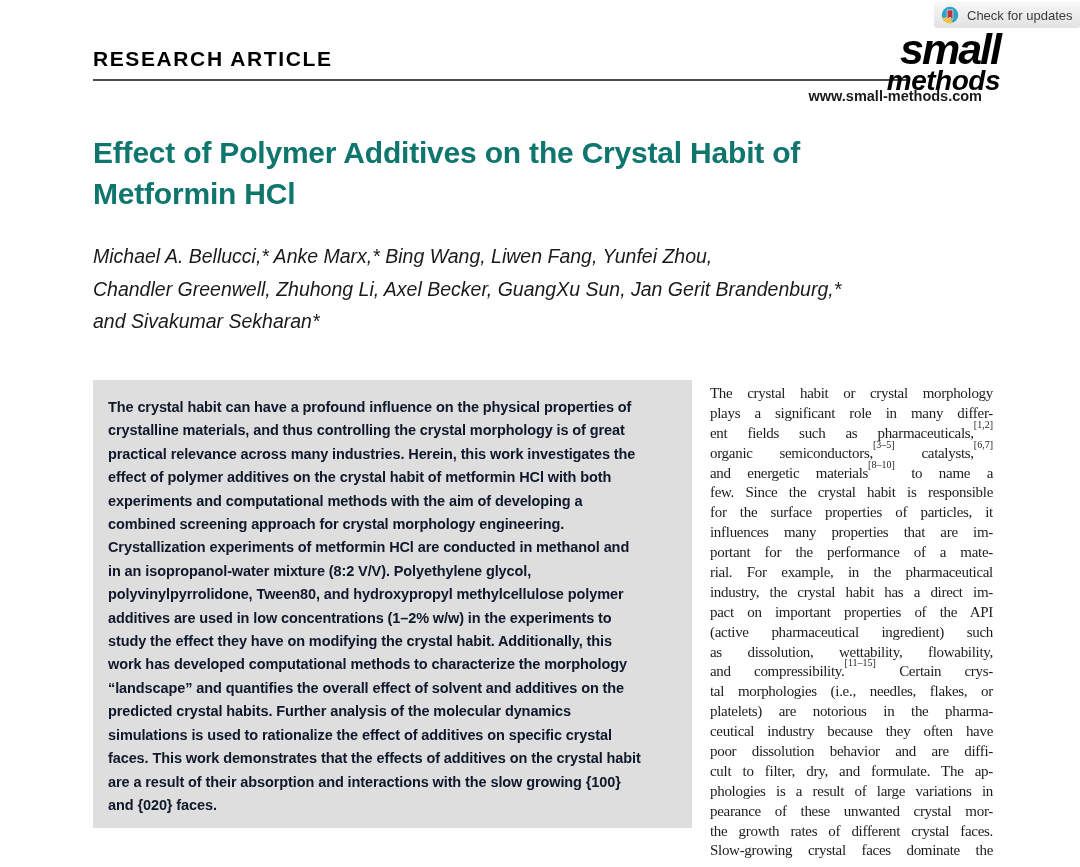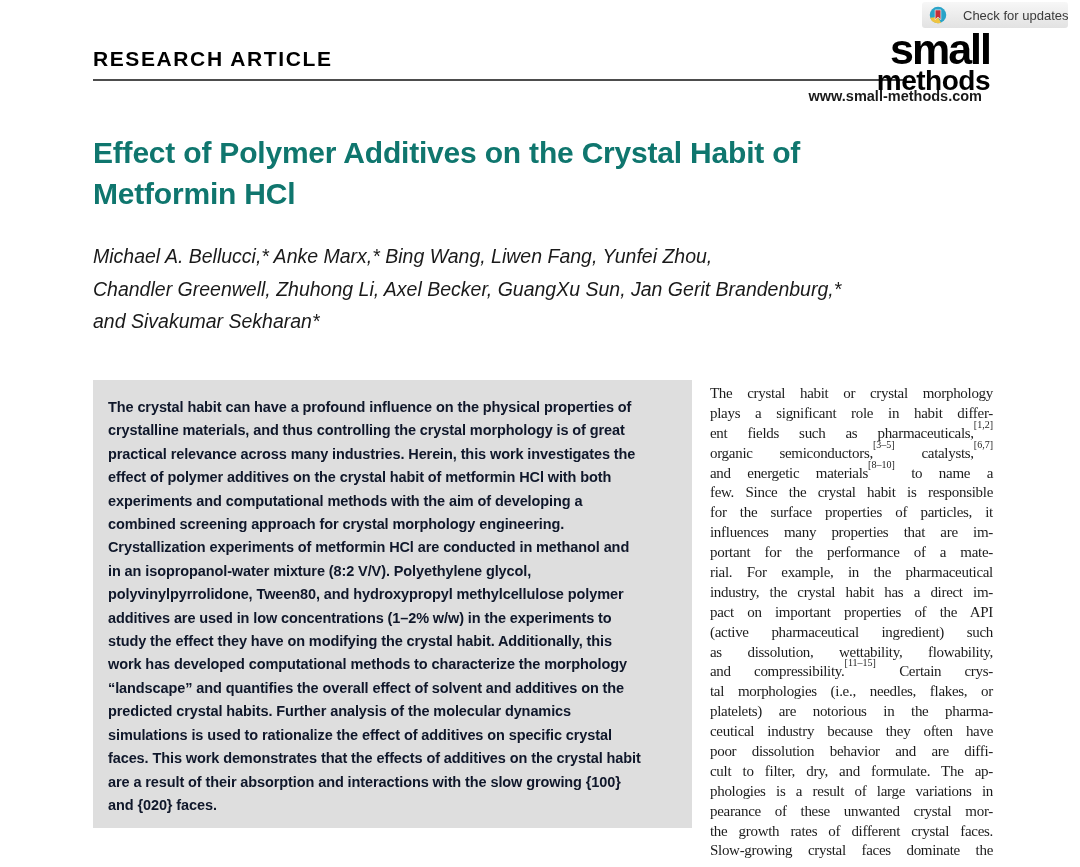--- a/index.html
+++ b/index.html
@@ -1,31 +1,31 @@
 <!DOCTYPE html>
 <html lang="en"><head>
 <meta charset="utf-8">
 <style>
   html,body{margin:0;padding:0;background:#fff;}
   .page{position:relative;width:1080px;height:867px;background:#ffffff;overflow:hidden;
         font-family:"Liberation Sans",sans-serif;color:#000;}
 
   
-  .check-btn{position:absolute;top:2px;right:12px;width:146px;height:26px;box-sizing:border-box;
+  .check-btn{position:absolute;top:2px;right:0;width:146px;height:26px;box-sizing:border-box;
 romance    border:1px solid #a9a9a9;border-radius:3px;
         background:linear-gradient(#f7f7f7,#e2e2e2);
-        display:flex;align-items:center;gap:16px;padding:0 7px;cursor:pointer;}
+        display:flex;align-items:center;gap:8px;padding:0 7px;cursor:pointer;}
   .check-btn .label{font-size:13px;color:#3a3a3a;white-space:nowrap;}
   .cm-icon{width:18px;height:18px;flex:0 0 auto;}
 
   
   .kicker{position:absolute;left:93px;top:47px;font-size:21px;font-weight:bold;
         letter-spacing:1.6px;white-space:nowrap;}
   .rule{position:absolute;left:93px;top:79px;width:814px;height:2px;background:#4d4d4d;}
-  .logo{position:absolute;right:90px;top:28px;text-align:right;line-height:1;}
+  .logo{position:absolute;right:80px;top:28px;text-align:right;line-height:1;font-style:italic;}
   .logo-small{font-size:43px;font-weight:bold;letter-spacing:-2px;display:block;}
   .logo-methods{font-size:28px;font-weight:bold;letter-spacing:-0.5px;display:block;margin-top:-4px;}
   .website{position:absolute;right:98px;top:88px;font-size:14.5px;font-weight:bold;color:#1a1a1a;}
 
   
   .title{position:absolute;left:93px;top:132px;font-size:30px;font-weight:bold;
         line-height:41px;letter-spacing:-0.2px;color:#0f766e;}
   .title div{white-space:nowrap;}
   .authors{position:absolute;left:93px;top:240px;font-style:italic;font-size:19.5px;
         line-height:32.5px;color:#1a1a1a;}
@@ -93,21 +93,21 @@
       <div class="abs-line">“landscape” and quantifies the overall effect of solvent and additives on the</div>
       <div class="abs-line">predicted crystal habits. Further analysis of the molecular dynamics</div>
       <div class="abs-line">simulations is used to rationalize the effect of additives on specific crystal</div>
       <div class="abs-line">faces. This work demonstrates that the effects of additives on the crystal habit</div>
       <div class="abs-line">are a result of their absorption and interactions with the slow growing {100}</div>
       <div class="abs-line">and {020} faces.</div>
     </div>
 
   <div class="intro">
       <div class="intro-line">The crystal habit or crystal morphology</div>
-      <div class="intro-line">plays a significant role in habit differ-</div>
+      <div class="intro-line">plays a significant role in many differ-</div>
       <div class="intro-line">ent fields such as pharmaceuticals,<sup>[1,2]</sup></div>
       <div class="intro-line">organic semiconductors,<sup>[3–5]</sup> catalysts,<sup>[6,7]</sup></div>
       <div class="intro-line">and energetic materials<sup>[8–10]</sup> to name a</div>
       <div class="intro-line">few. Since the crystal habit is responsible</div>
       <div class="intro-line">for the surface properties of particles, it</div>
       <div class="intro-line">influences many properties that are im-</div>
       <div class="intro-line">portant for the performance of a mate-</div>
       <div class="intro-line">rial. For example, in the pharmaceutical</div>
       <div class="intro-line">industry, the crystal habit has a direct im-</div>
       <div class="intro-line">pact on important properties of the API</div>

